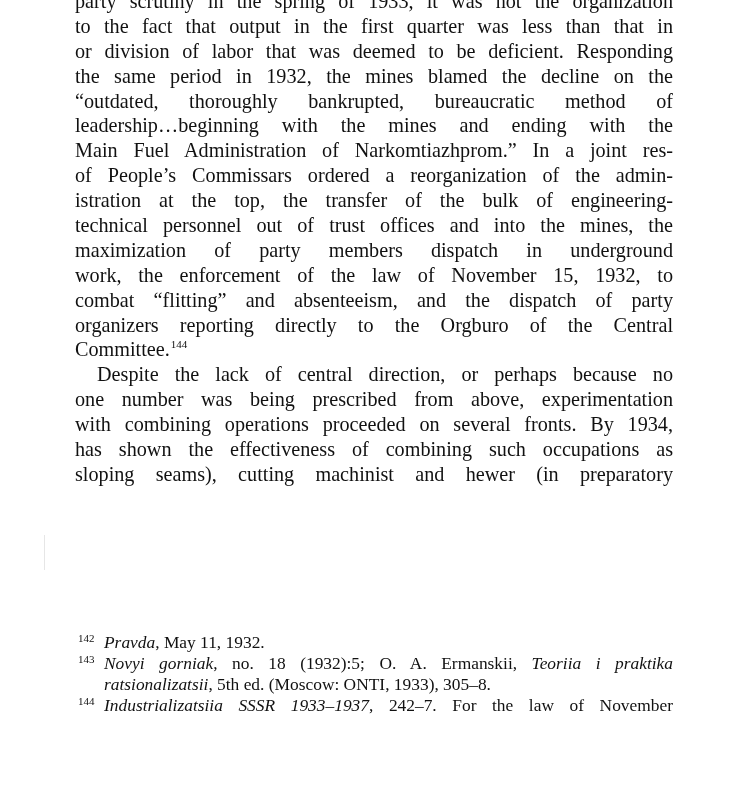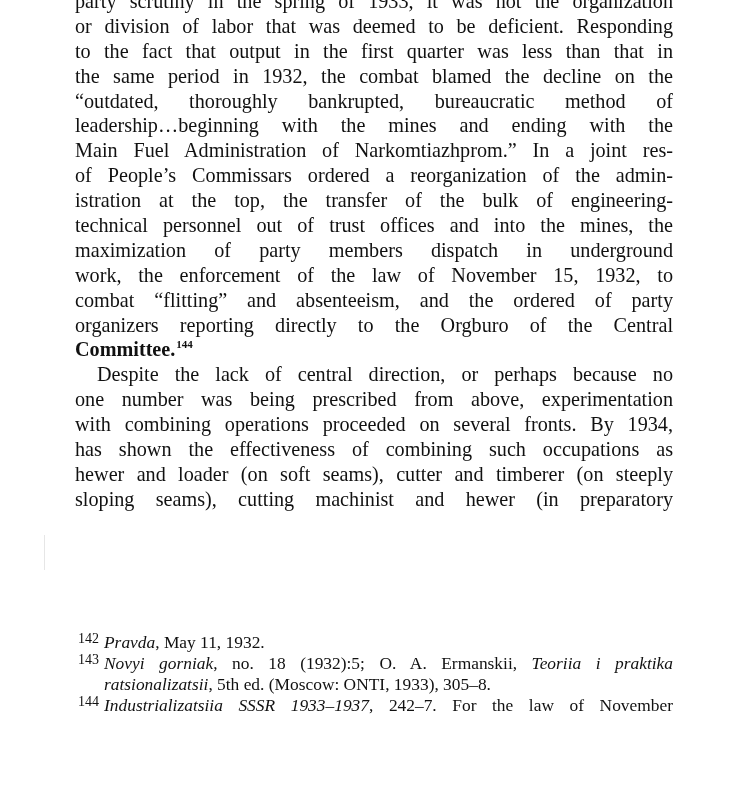--- a/index.html
+++ b/index.html
@@ -29,21 +29,20 @@
   }
   .line {
     display: block;
     white-space: nowrap;
     text-align: justify;
     text-align-last: justify;
     height: 24.9px;
   }
   .line.last {
     text-align-last: left;
-    font-weight: bold;
   }
   .line.indent {
     padding-left: 22px;
   }
   sup.ref {
     font-size: 11px;
     vertical-align: 0;
     position: relative;
     top: -8px;
     margin-left: 1px;
@@ -57,21 +56,21 @@
     line-height: 21px;
   }
   .fn {
     position: relative;
     padding-left: 26px;
   }
   .fn .num {
     position: absolute;
     left: 0;
     top: -4px;
-    font-size: 14px;
+    font-size: 11px;
   }
   .fn .fline {
     display: block;
     white-space: nowrap;
     text-align: justify;
     text-align-last: justify;
   }
   .fn .fline.last {
     text-align-last: left;
   }
@@ -86,42 +85,41 @@
   em { font-style: italic; }
 </style>
 </head>
 <body>
 
 <div class="margin-mark"></div>
 
 <div class="page">
   <div class="body-text">
     <span class="line">party scrutiny in the spring of 1933, it was not the organization</span>
+    <span class="line">to the fact that output in the first quarter was less than that in</span>
     <span class="line">or division of labor that was deemed to be deficient. Responding</span>
-    <span class="line">to the fact that output in the first quarter was less than that in</span>
-    <span class="line">the same period in 1932, the combat blamed the decline on the</span>
+    <span class="line">the same period in 1932, the mines blamed the decline on the</span>
     <span class="line">“outdated, thoroughly bankrupted, bureaucratic method of</span>
     <span class="line">leadership…beginning with the mines and ending with the</span>
     <span class="line">Main Fuel Administration of Narkomtiazhprom.” In a joint res-</span>
     <span class="line">of People’s Commissars ordered a reorganization of the admin-</span>
     <span class="line">istration at the top, the transfer of the bulk of engineering-</span>
     <span class="line">technical personnel out of trust offices and into the mines, the</span>
     <span class="line">maximization of party members dispatch in underground</span>
     <span class="line">work, the enforcement of the law of November 15, 1932, to</span>
-    <span class="line">combat “flitting” and absenteeism, and the ordered of party</span>
+    <span class="line">combat “flitting” and absenteeism, and the dispatch of party</span>
     <span class="line">organizers reporting directly to the Orgburo of the Central</span>
     <span class="line last"><span>Committee.</span><sup class="ref">144</sup></span>
   </div>
 
   <div class="body-text">
     <span class="line indent">Despite the lack of central direction, or perhaps because no</span>
     <span class="line">one number was being prescribed from above, experimentation</span>
     <span class="line">with combining operations proceeded on several fronts. By 1934,</span>
     <span class="line">has shown the effectiveness of combining such occupations as</span>
-    <span class="line">hewer and loader (on soft seams), cutter and timberer (on steeply</span>
     <span class="line">sloping seams), cutting machinist and hewer (in preparatory</span>
   </div>
 </div>
 
 <div class="footnotes">
   <div class="fn">
     <span class="num">142</span>
     <span class="fline last"><em>Pravda</em><span>, May 11, 1932.</span></span>
   </div>
   <div class="fn">

